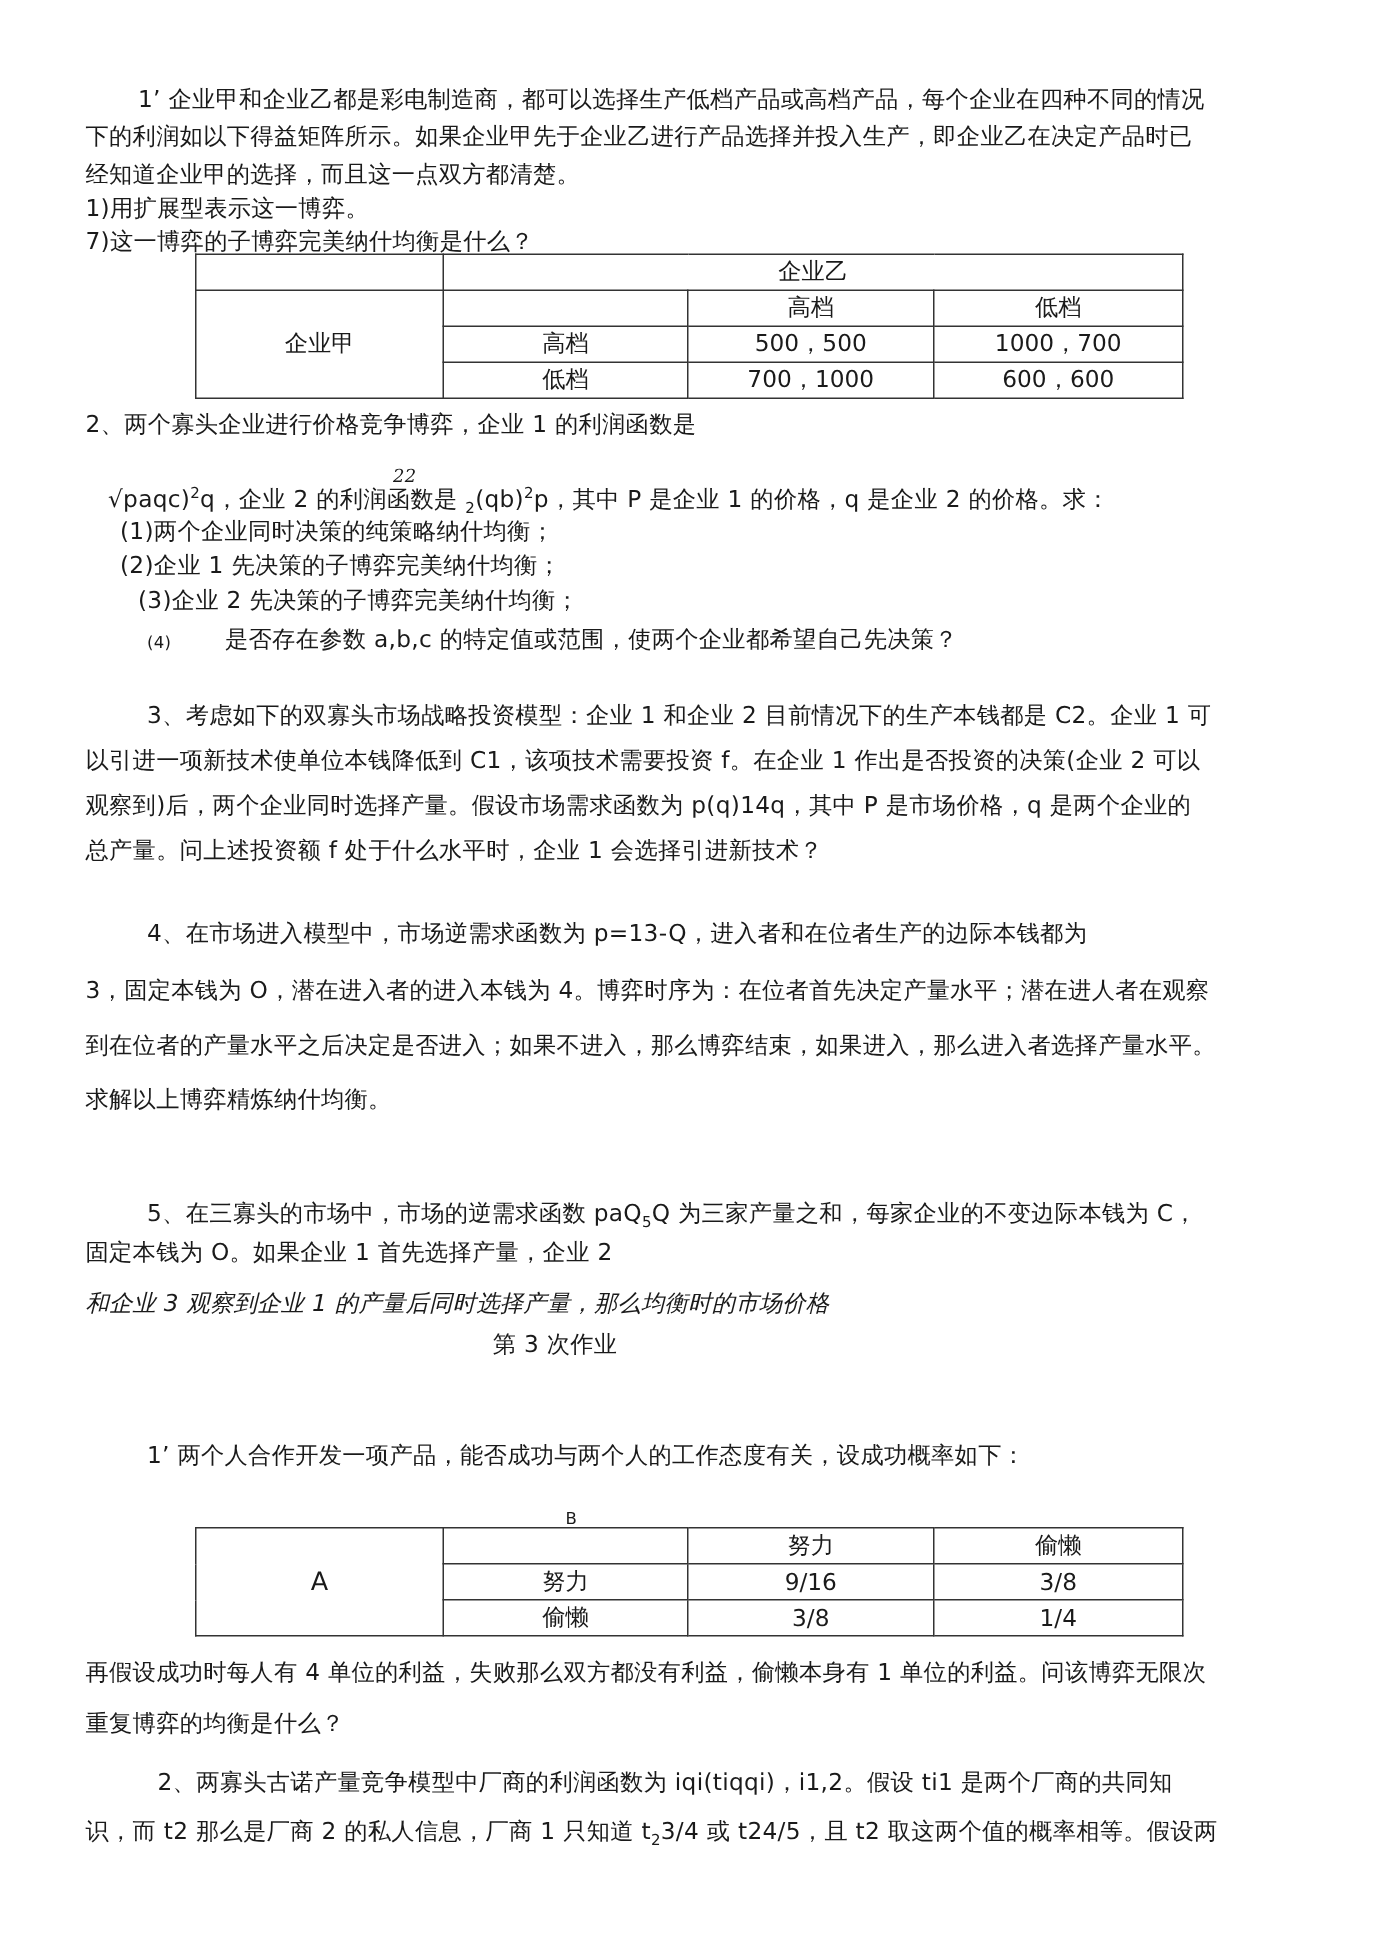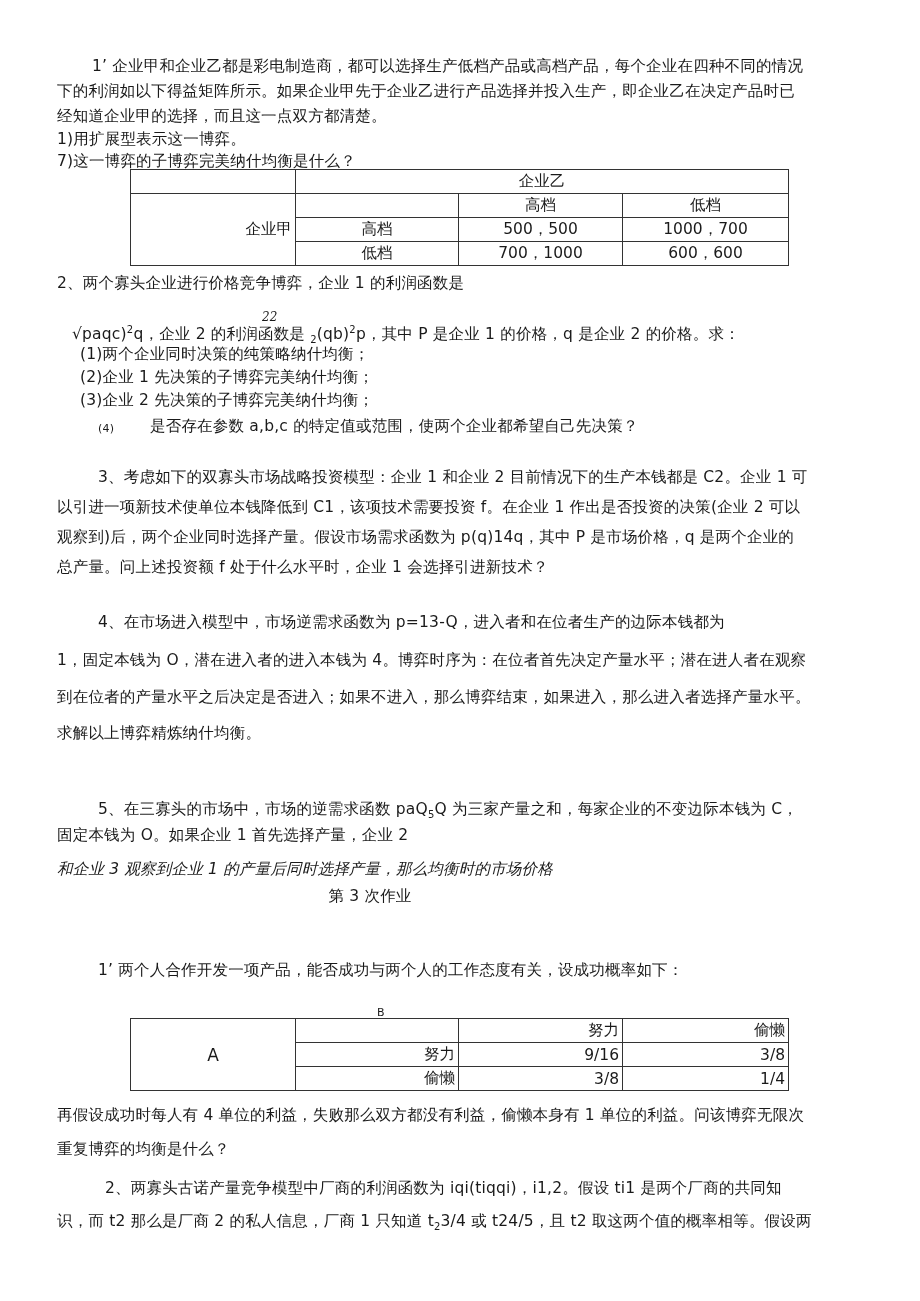--- a/index.html
+++ b/index.html
@@ -19,21 +19,21 @@
 
   table.grid {
     position: absolute; border-collapse: collapse;
     font-size: 15.5px; table-layout: fixed;
   }
   table.grid td {
     border: 1.5px solid #333; padding: 0 3px; height: 23px;
     white-space: nowrap; overflow: hidden;
   }
   .c { text-align: center; }
-  .l { text-align: right; }
+  .l { text-align: center; }
 </style>
 </head>
 <body>
 
 <div class="line" style="left:92px;top:56px;">1’ 企业甲和企业乙都是彩电制造商，都可以选择生产低档产品或高档产品，每个企业在四种不同的情况</div>
 <div class="line" style="left:57px;top:81px;">下的利润如以下得益矩阵所示。如果企业甲先于企业乙进行产品选择并投入生产，即企业乙在决定产品时已</div>
 <div class="line" style="left:57px;top:106px;">经知道企业甲的选择，而且这一点双方都清楚。</div>
 <div class="line" style="left:57px;top:129px;">1)用扩展型表示这一博弈。</div>
 <div class="line" style="left:57px;top:151px;">7)这一博弈的子博弈完美纳什均衡是什么？</div>
 
@@ -68,31 +68,31 @@
 </tbody>
   </table>
 
 <div class="line" style="left:57px;top:273px;">2、两个寡头企业进行价格竞争博弈，企业 1 的利润函数是</div>
 <div class="line serif-it" style="left:262px;top:296px;">22</div>
 <div class="line" style="left:72px;top:320px;">
   <span>√paqc)</span><span class="sup">2</span><span>q，企业 2 的利润函数是 </span><span class="sub">2</span><span>(qb)</span><span class="sup">2</span><span>p，其中 P 是企业 1 的价格，q 是企业 2 的价格。求：</span>
 </div>
 <div class="line" style="left:80px;top:344px;">(1)两个企业同时决策的纯策略纳什均衡；</div>
 <div class="line" style="left:80px;top:367px;">(2)企业 1 先决策的子博弈完美纳什均衡；</div>
-<div class="line" style="left:80px;top:390px;">(3)企业 2 先决策的子博弈完美纳什均衡；</div>
+<div class="line" style="left:92px;top:390px;">(3)企业 2 先决策的子博弈完美纳什均衡；</div>
 <div class="line sm" style="left:98px;top:419px;">(4)</div>
 <div class="line" style="left:150px;top:416px;">是否存在参数 a,b,c 的特定值或范围，使两个企业都希望自己先决策？</div>
 
 <div class="line" style="left:98px;top:467px;">3、考虑如下的双寡头市场战略投资模型：企业 1 和企业 2 目前情况下的生产本钱都是 C2。企业 1 可</div>
 <div class="line" style="left:57px;top:497px;">以引进一项新技术使单位本钱降低到 C1，该项技术需要投资 f。在企业 1 作出是否投资的决策(企业 2 可以</div>
 <div class="line" style="left:57px;top:527px;">观察到)后，两个企业同时选择产量。假设市场需求函数为 p(q)14q，其中 P 是市场价格，q 是两个企业的</div>
 <div class="line" style="left:57px;top:557px;">总产量。问上述投资额 f 处于什么水平时，企业 1 会选择引进新技术？</div>
 
 <div class="line" style="left:98px;top:612px;">4、在市场进入模型中，市场逆需求函数为 p=13-Q，进入者和在位者生产的边际本钱都为</div>
-<div class="line" style="left:57px;top:650px;">1，固定本钱为 O，潜在进入者的进入本钱为 4。博弈时序为：在位者首先决定产量水平；潜在进人者在观察</div>
+<div class="line" style="left:57px;top:650px;">3，固定本钱为 O，潜在进入者的进入本钱为 4。博弈时序为：在位者首先决定产量水平；潜在进人者在观察</div>
 <div class="line" style="left:57px;top:687px;">到在位者的产量水平之后决定是否进入；如果不进入，那么博弈结束，如果进入，那么进入者选择产量水平。</div>
 <div class="line" style="left:57px;top:723px;">求解以上博弈精炼纳什均衡。</div>
 
 <div class="line" style="left:98px;top:799px;">
   <span>5、在三寡头的市场中，市场的逆需求函数 paQ</span><span class="sub">5</span><span>Q 为三家产量之和，每家企业的不变边际本钱为 C，</span>
 </div>
 <div class="line" style="left:57px;top:825px;">固定本钱为 O。如果企业 1 首先选择产量，企业 2</div>
 <div class="line" style="left:57px;top:859px;font-style:italic;">和企业 3 观察到企业 1 的产量后同时选择产量，那么均衡时的市场价格</div>
 
 <div class="line" style="left:0;width:740px;text-align:center;top:886px;">第 3 次作业</div>

